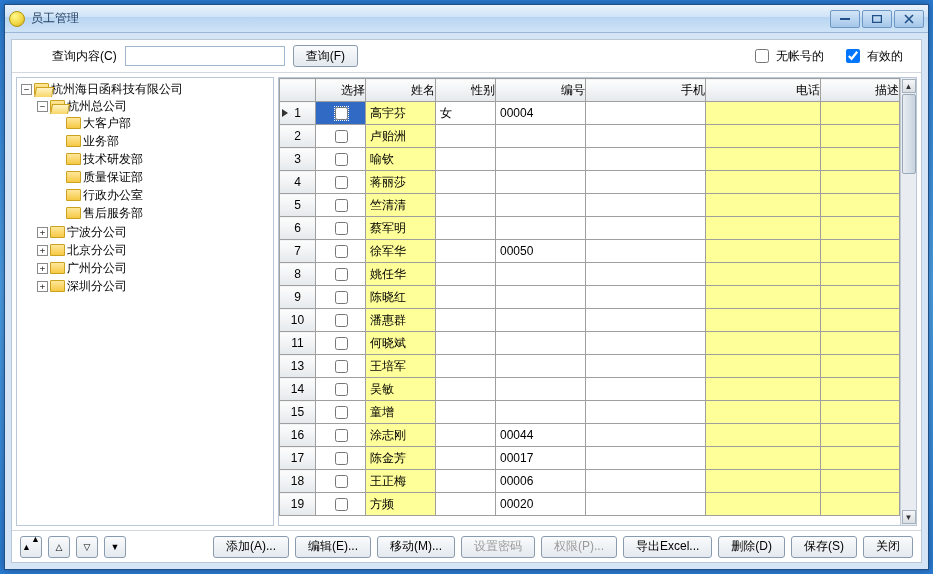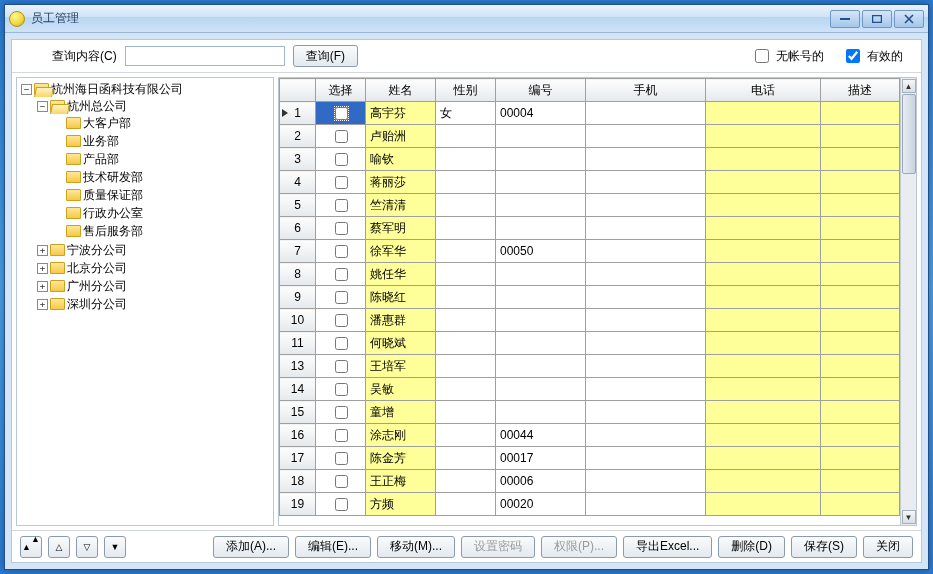--- a/index.html
+++ b/index.html
@@ -99,21 +99,21 @@
   .grid-pane { flex: 1; margin: 4px 4px 4px 0; border: 1px solid #b9c7d6; display: flex; min-width: 0; position: relative; }
   .grid-scroll { flex: 1; overflow: hidden; }
   table.grid { border-collapse: collapse; width: 100%; }
   table.grid th, table.grid td {
     border: 1px solid #9f9f9f; padding: 0; height: 23px;
     font-weight: normal; text-align: left; vertical-align: middle;
     background: #fff; white-space: nowrap; overflow: hidden;
   }
   table.grid th {
     background: linear-gradient(to bottom, #fdfdfd, #e6e9ec);
-    text-align: center;
+    text-align: right;
   }
   table.grid td.rowhdr {
     background: linear-gradient(to bottom, #fdfdfd, #e6e9ec);
     text-align: center; width: 36px;
   }
   table.grid tr.sel td.rowhdr { position: relative; }
   table.grid tr.sel td.rowhdr .indicator {
     position: absolute; left: 2px; top: 50%; transform: translateY(-50%);
     width: 0; height: 0; border-top: 4px solid transparent;
     border-bottom: 4px solid transparent; border-left: 6px solid #333;
@@ -218,27 +218,20 @@
                           <span class="exp empty"></span>
                           <span class="folder"></span>
                           <span>大客户部</span>
                         </div>
                       </li>
                       <li>
                         <div class="row">
                           <span class="exp empty"></span>
                           <span class="folder"></span>
                           <span>业务部</span>
-                        </div>
-                      </li>
-                      <li>
-                        <div class="row">
-                          <span class="exp empty"></span>
-                          <span class="folder"></span>
-                          <span>产品部</span>
                         </div>
                       </li>
                       <li>
                         <div class="row">
                           <span class="exp empty"></span>
                           <span class="folder"></span>
                           <span>技术研发部</span>
                         </div>
                       </li>
                       <li>

